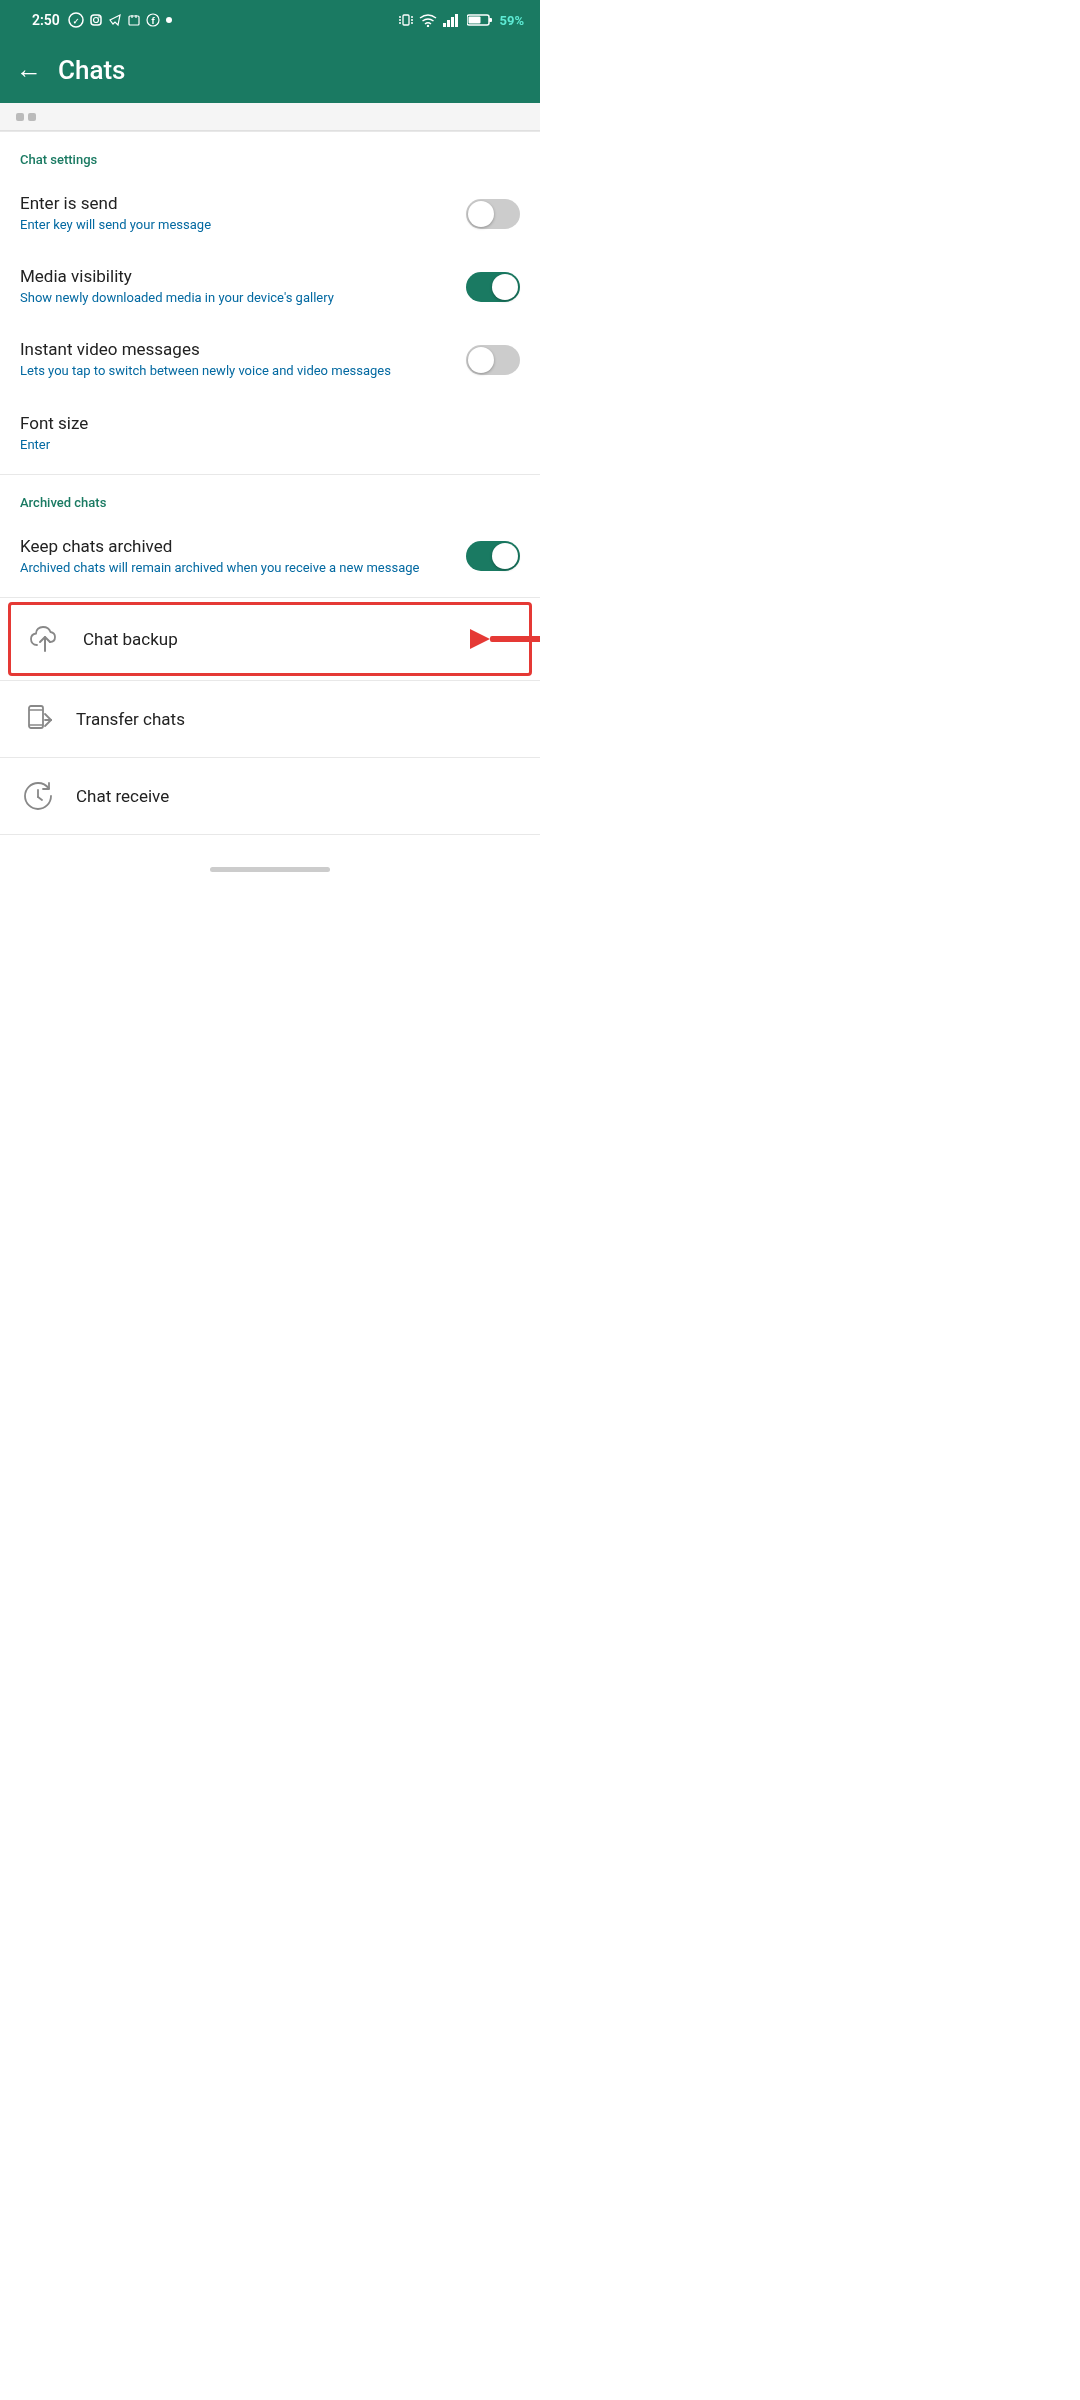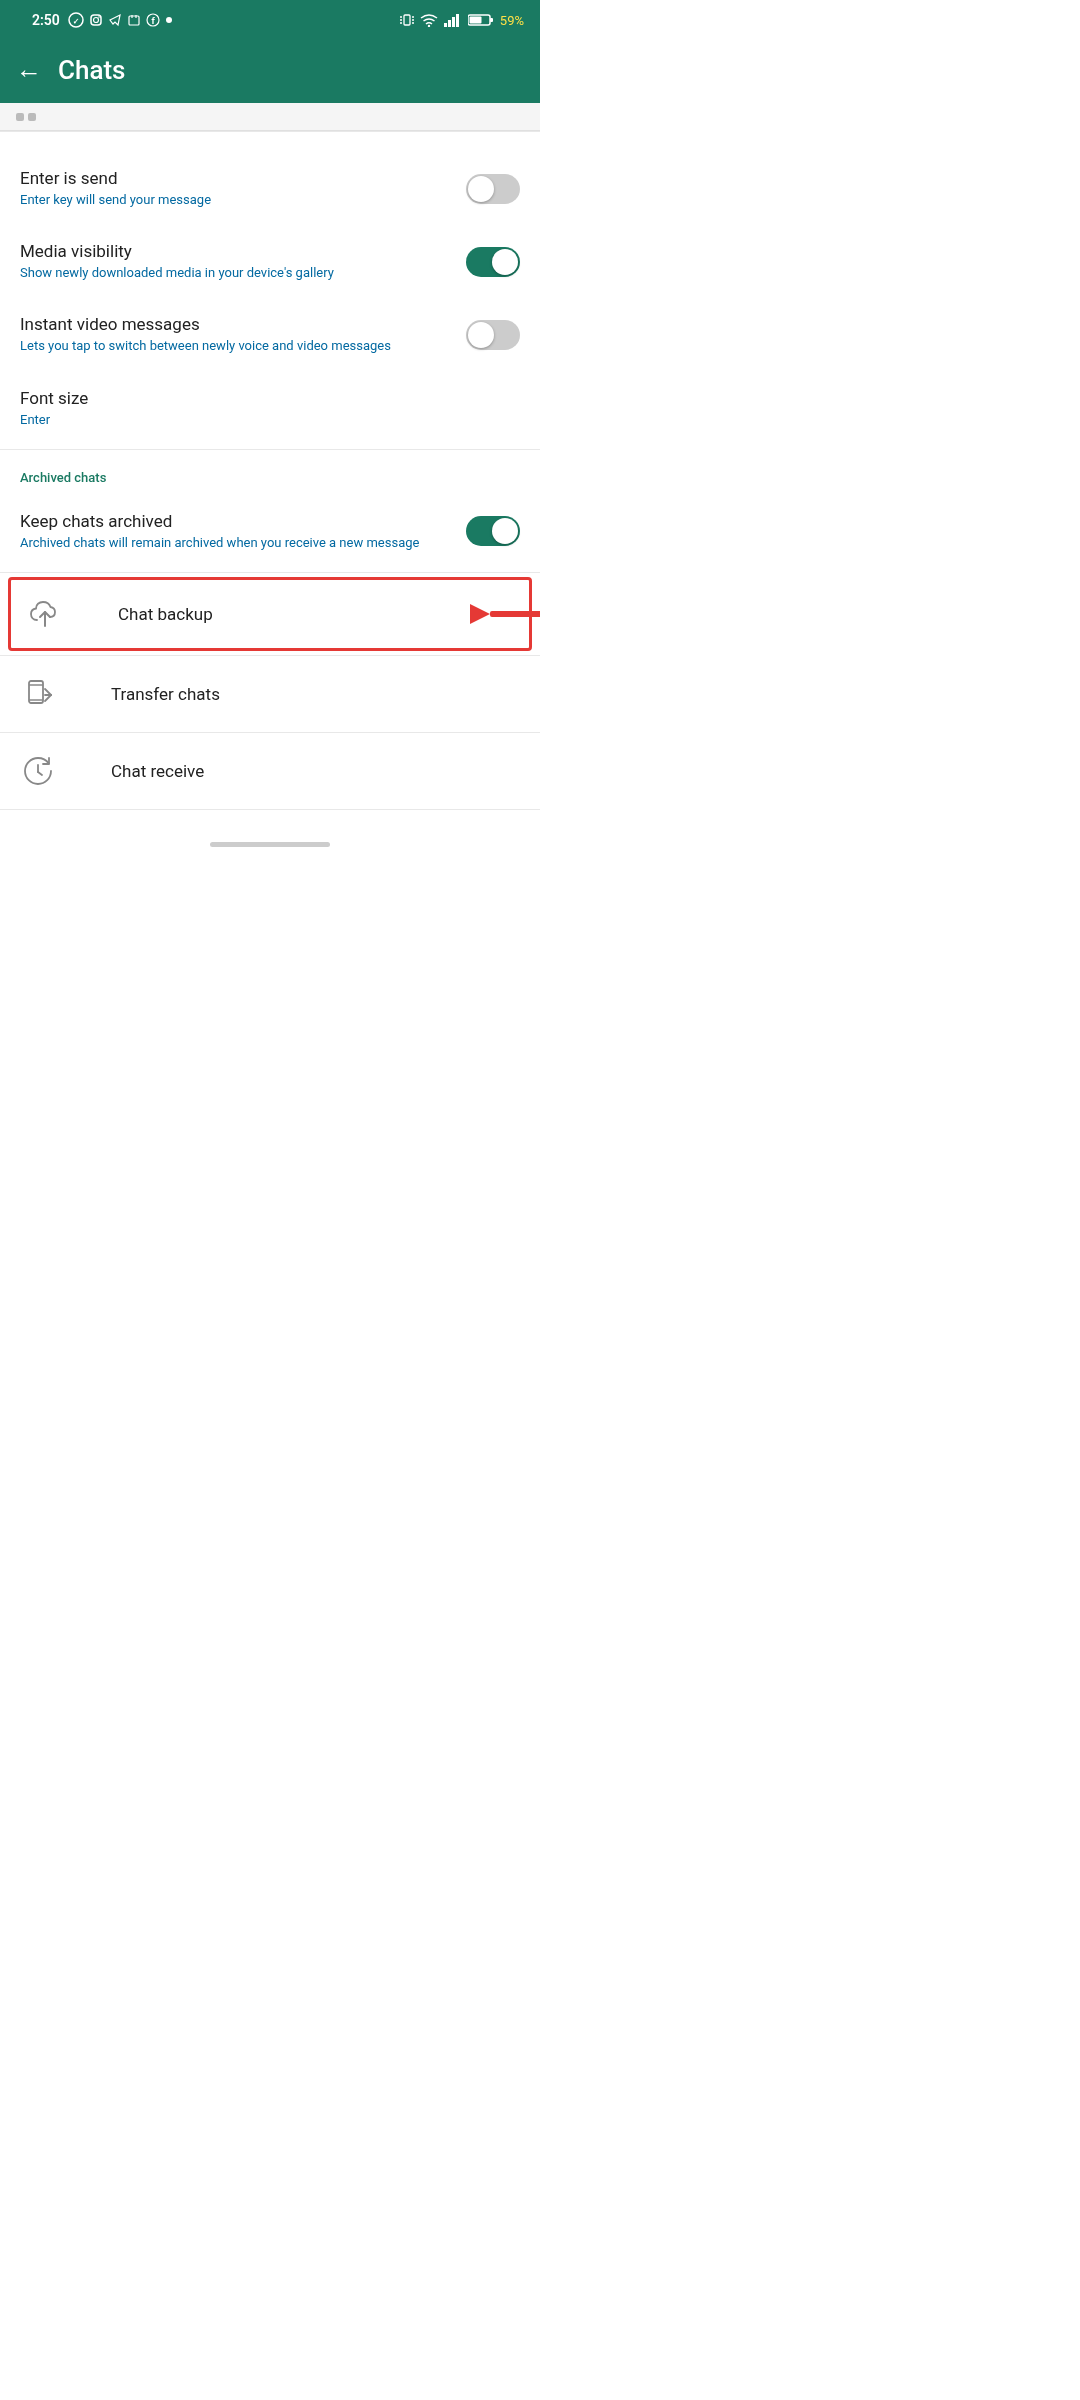--- a/index.html
+++ b/index.html
@@ -175,21 +175,20 @@
       height: 36px;
       display: flex;
       align-items: center;
       justify-content: center;
       flex-shrink: 0;
     }
     .icon-label {
       font-size: 17px;
       color: #222;
       font-weight: 400;
-      margin-left: 35px;
     }
 
     
     .bottom-bar {
       display: flex;
       justify-content: center;
       padding: 12px 0 8px 0;
       margin-top: 20px;
     }
     .bottom-pill {
@@ -263,39 +262,40 @@
       <rect x="4" y="7" width="3" height="7" fill="white"></rect>
       <rect x="8" y="4" width="3" height="10" fill="white"></rect>
       <rect x="12" y="1" width="3" height="13" fill="white"></rect>
     </svg>
 
     <svg width="26" height="14" viewBox="0 0 26 14">
       <rect x="0" y="2" width="22" height="10" rx="2" stroke="white" stroke-width="1.5" fill="none"></rect>
       <rect x="22" y="5" width="3" height="4" rx="1" fill="white"></rect>
       <rect x="1.5" y="3.5" width="12" height="7" rx="1" fill="white"></rect>
     </svg>
-    <span style="color:#fde047;font-size:13px;font-weight:400;">59%</span>
+    <span style="color:#5eead4;font-size:13px;font-weight:700;">59%</span>
   </div>
 </div>
 
 <div class="header">
   <span class="header-back">←</span>
   <span class="header-title">Chats</span>
 </div>
 
 <div class="scroll-hint">
   <div class="scroll-hint-dots">
     <div class="dot"></div>
     <div class="dot"></div>
   </div>
 </div>
 
 <div class="divider"></div>
 
 <div class="section">
+  <div class="section-label">Chat settings</div>
 
   <div class="setting-row">
     <div class="setting-row-text">
       <div class="setting-title">Enter is send</div>
       <div class="setting-subtitle">Enter key will send your message</div>
     </div>
     <div class="toggle off">
       <div class="toggle-knob"></div>
     </div>
   </div>

